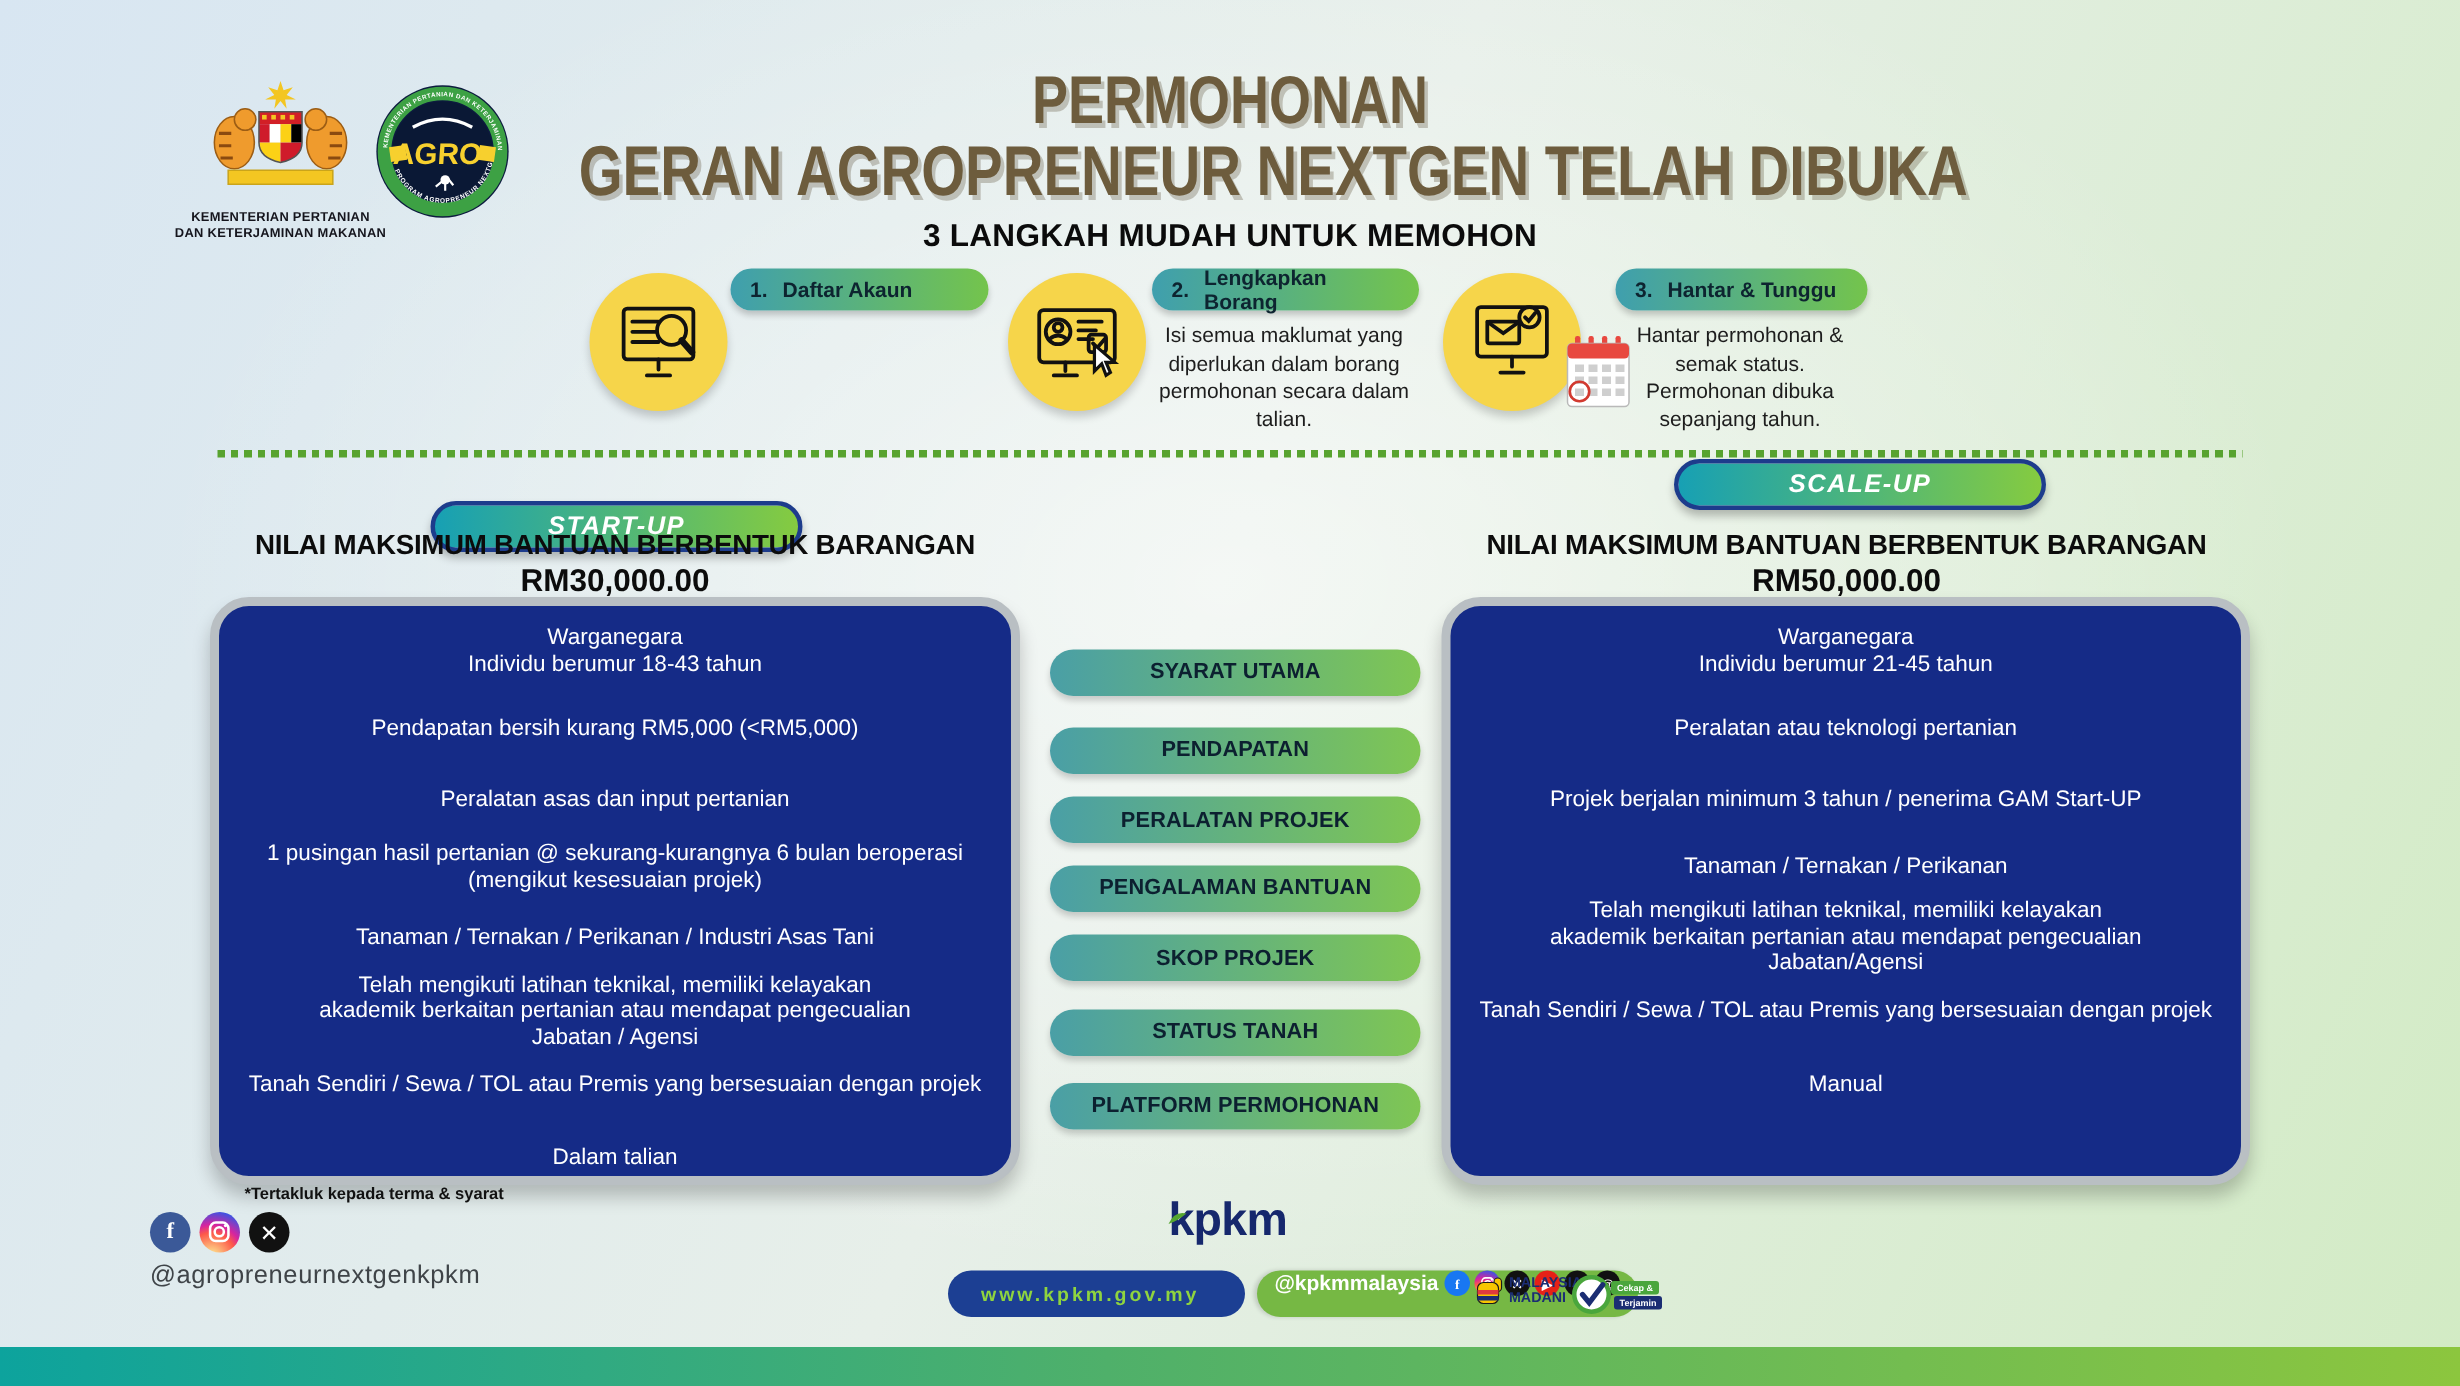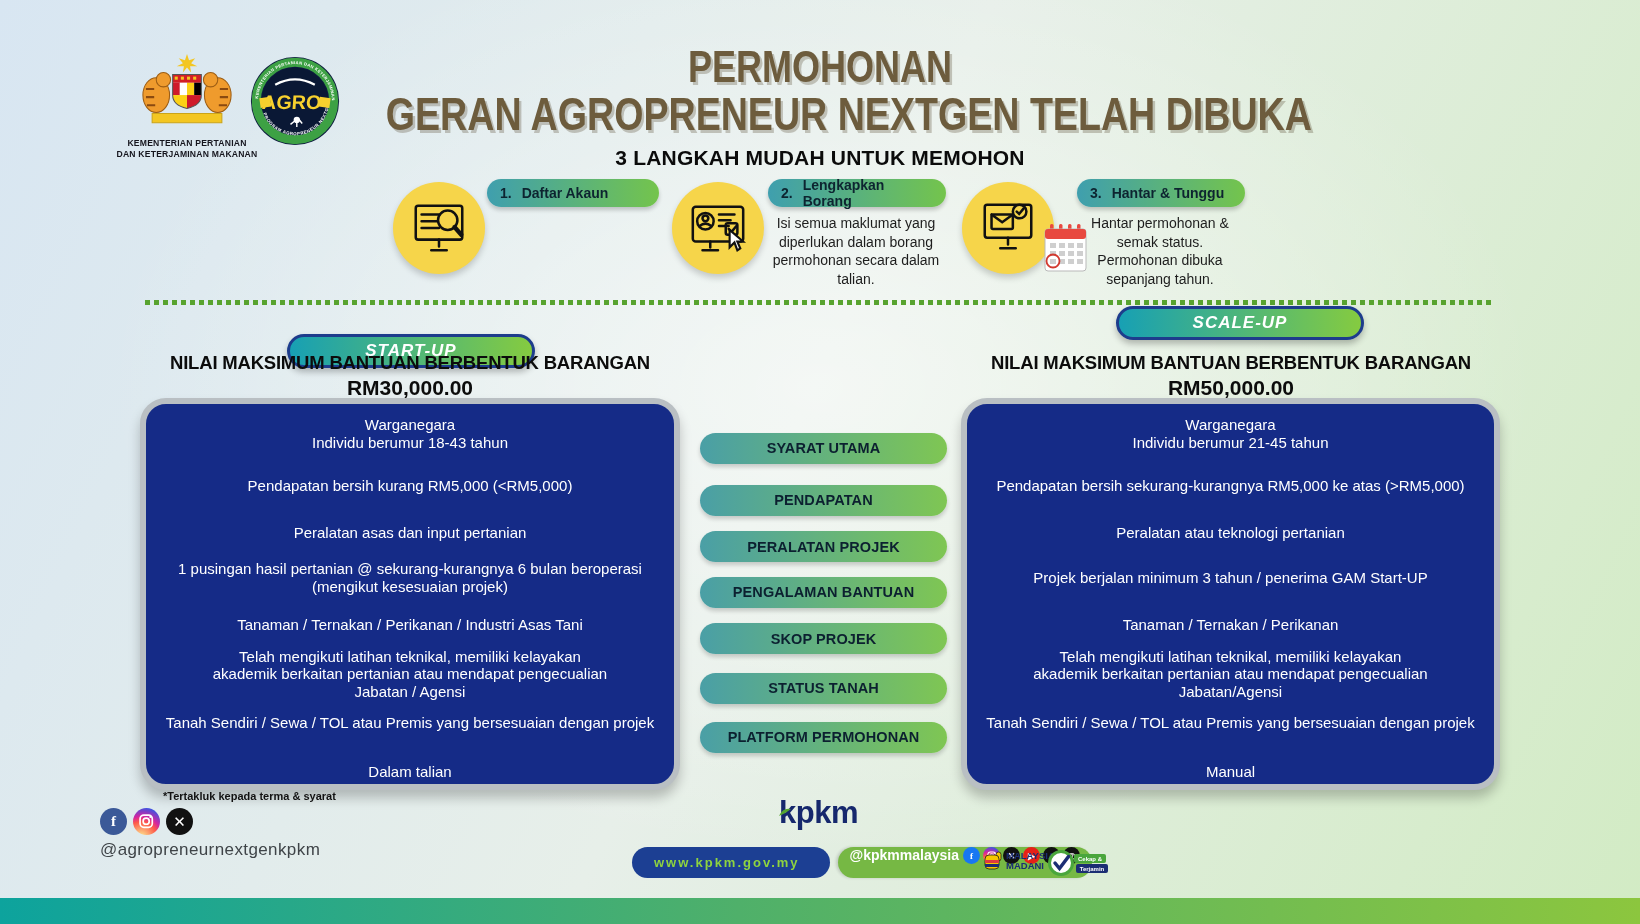--- a/index.html
+++ b/index.html
@@ -284,21 +284,20 @@
     </div>
 
   <div class="abs sec-badge badge-scaleup">SCALE-UP</div>
   <div class="abs sec-heading heading-right">
     <div class="h1">NILAI MAKSIMUM BANTUAN BERBENTUK BARANGAN</div>
     <div class="h2">RM50,000.00</div>
   </div>
   <div class="abs crit-box box-right rows-grid">
       <div class="crit-row">Warganegara
 Individu berumur 21-45 tahun</div>
-      <div class="crit-row">Pendapatan bersih sekurang-kurangnya RM5,000 ke atas (&gt;RM5,000)</div>
       <div class="crit-row">Peralatan atau teknologi pertanian</div>
       <div class="crit-row">Projek berjalan minimum 3 tahun / penerima GAM Start-UP</div>
       <div class="crit-row">Tanaman / Ternakan / Perikanan</div>
       <div class="crit-row">Telah mengikuti latihan teknikal, memiliki kelayakan
 akademik berkaitan pertanian atau mendapat pengecualian
 Jabatan/Agensi</div>
       <div class="crit-row">Tanah Sendiri / Sewa / TOL atau Premis yang bersesuaian dengan projek</div>
       <div class="crit-row">Manual</div>
     </div>
 

